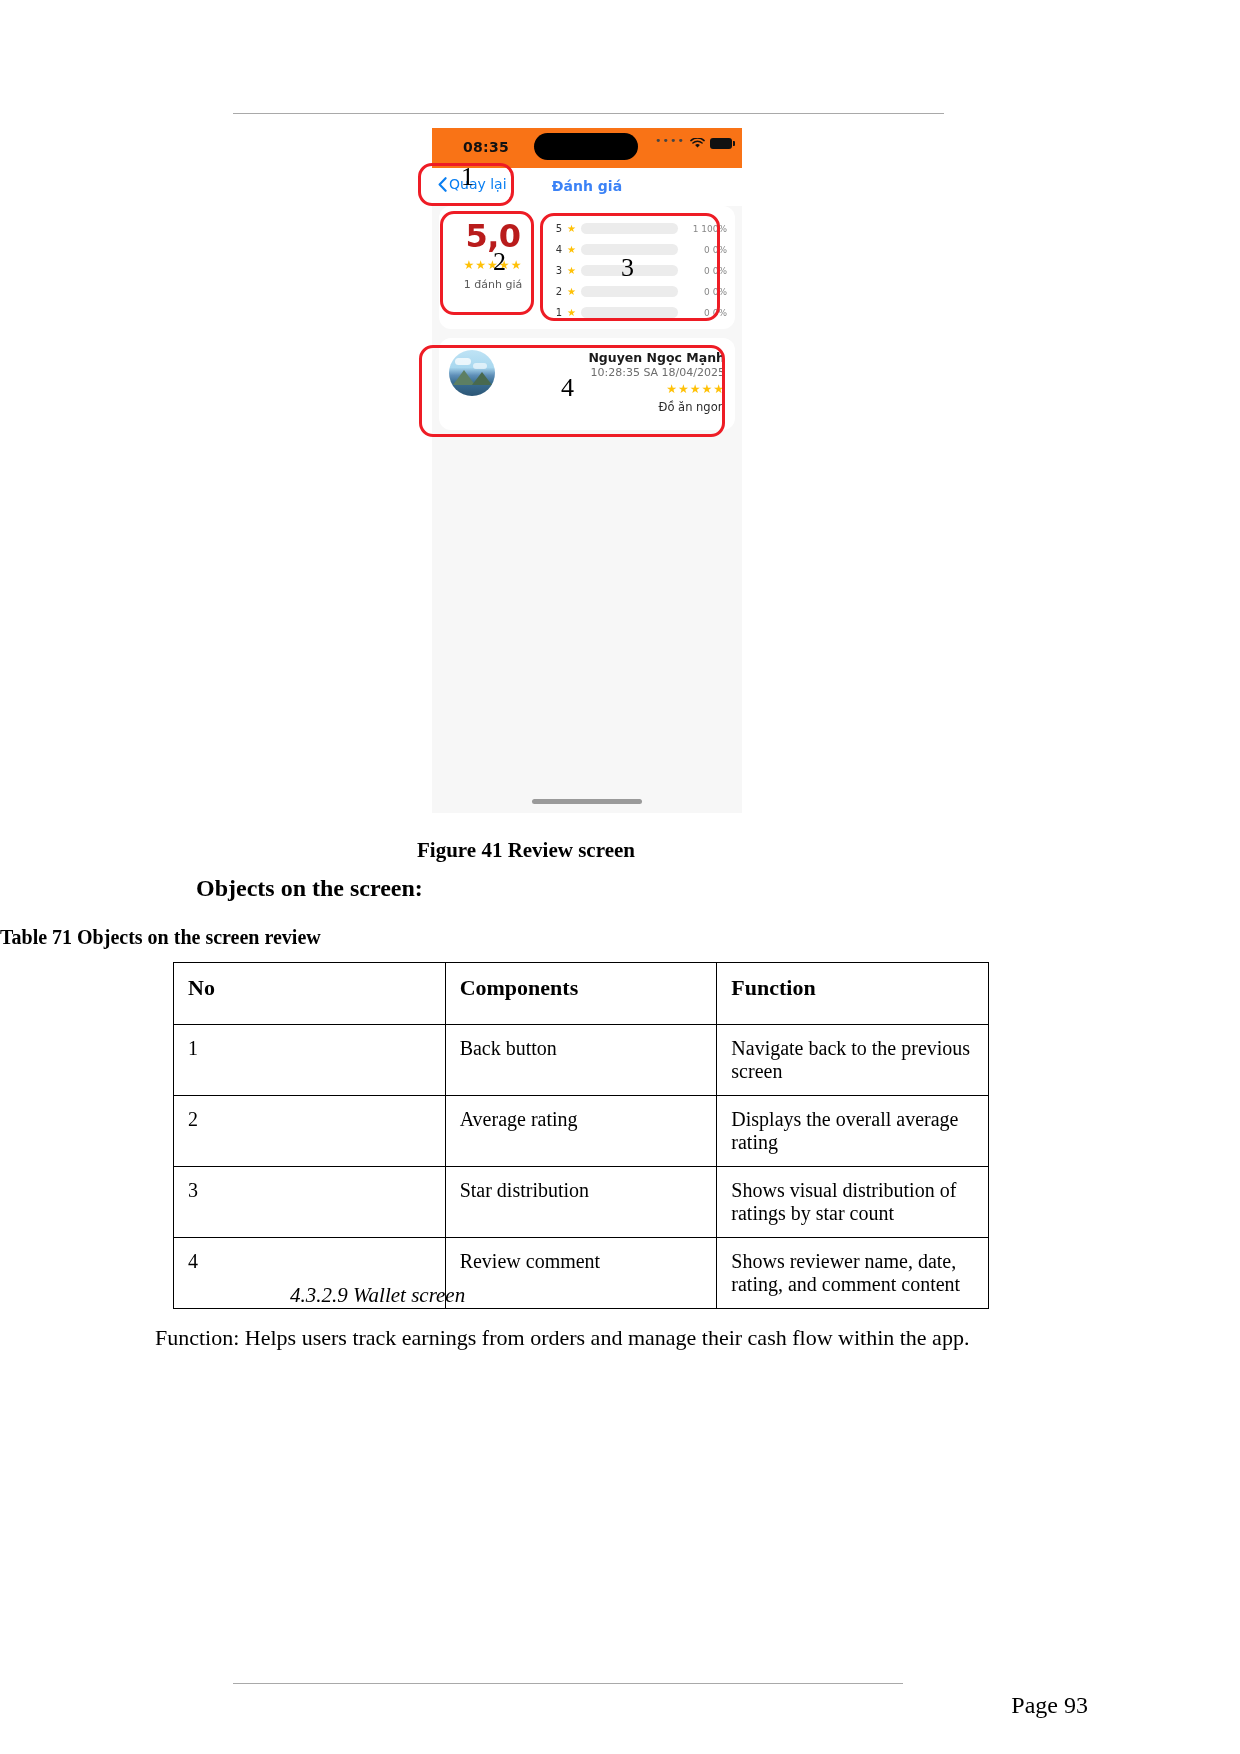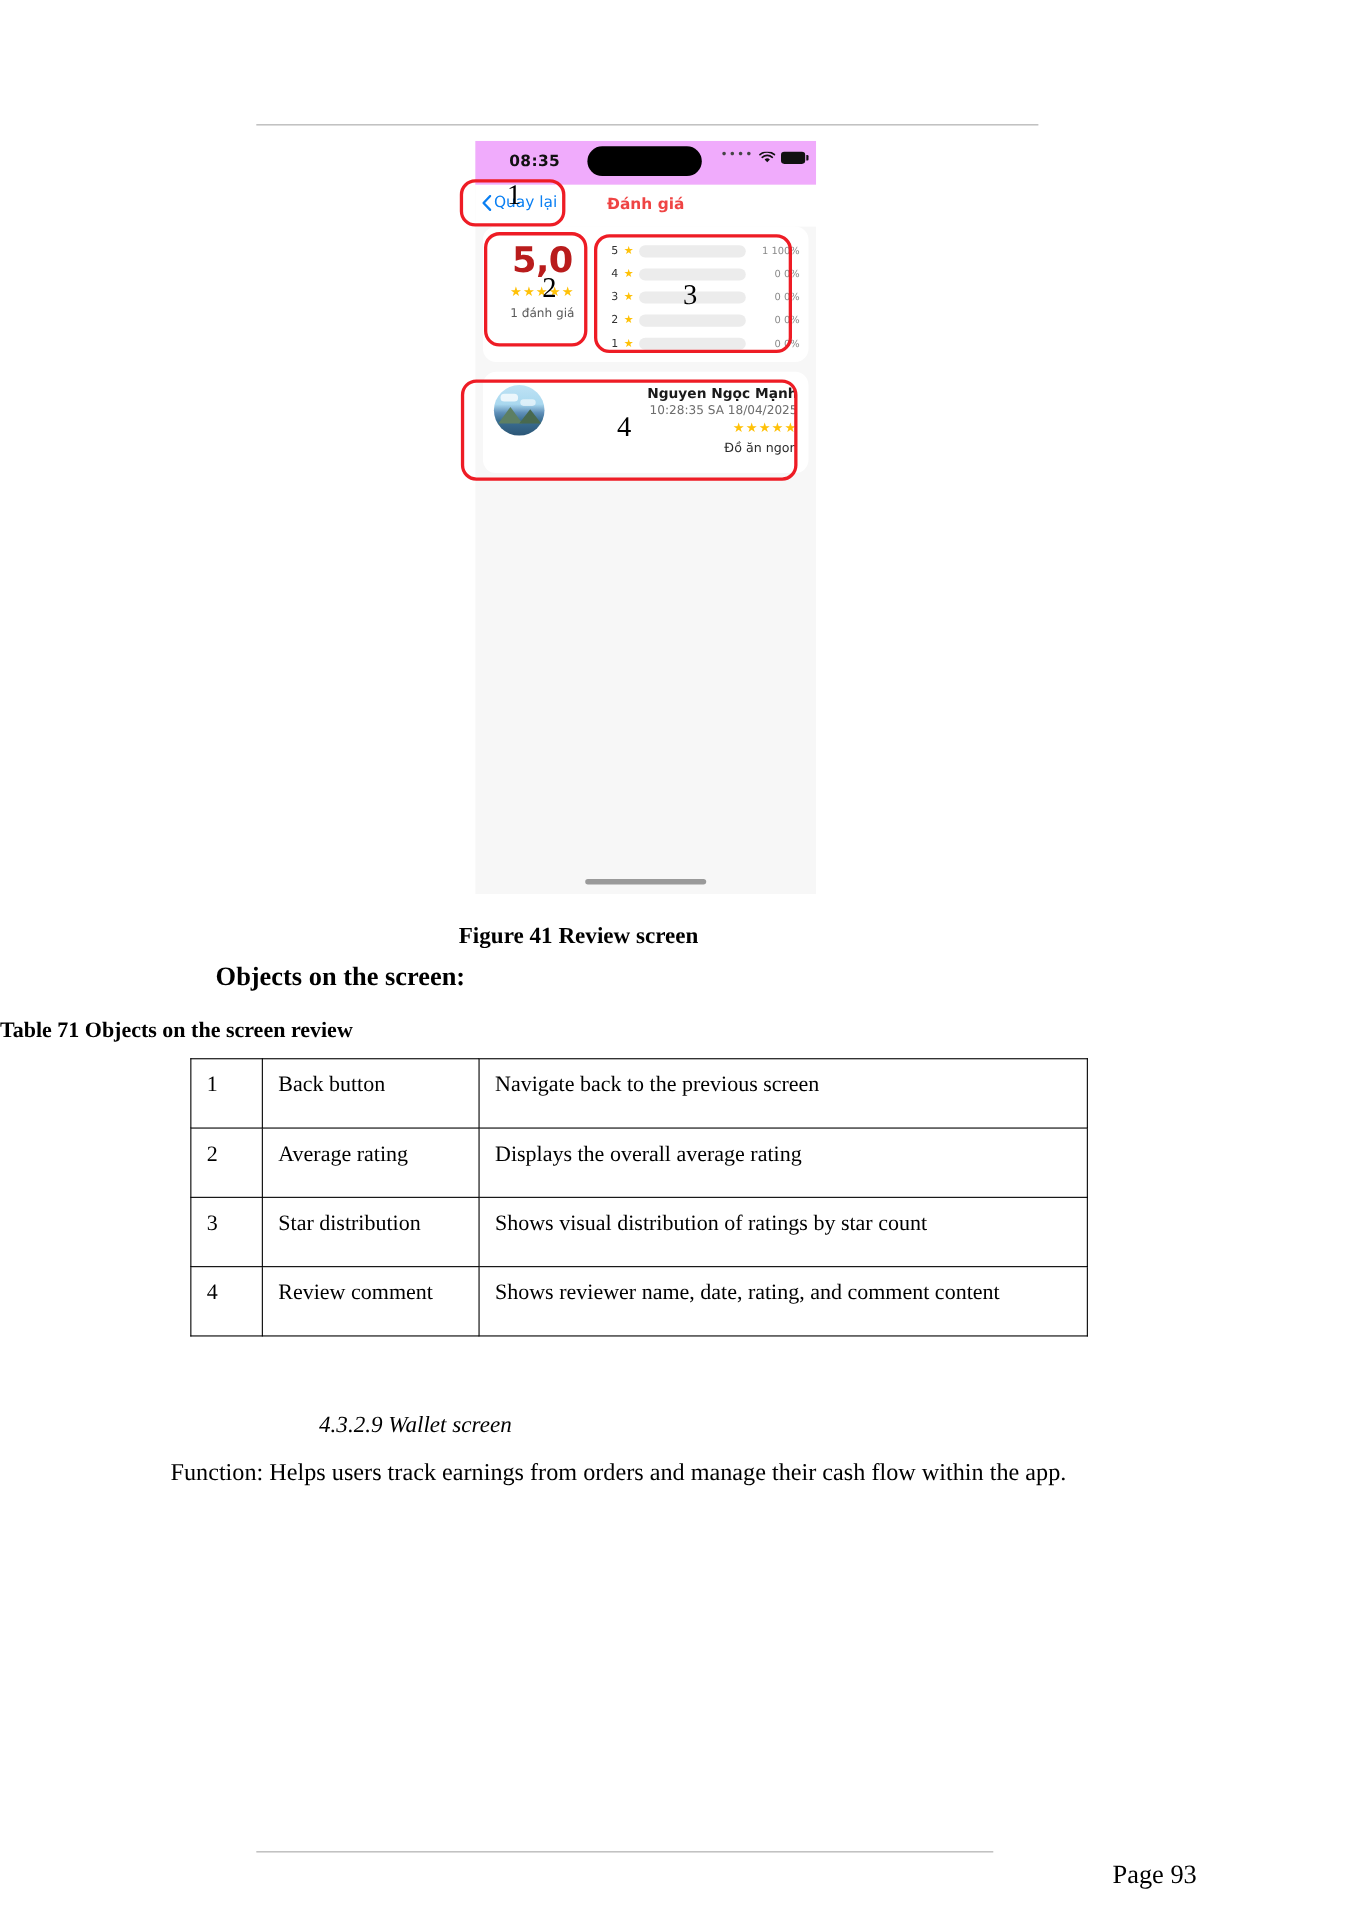--- a/index.html
+++ b/index.html
@@ -52,21 +52,21 @@
   }
   .phone-body {
     position: absolute;
     inset: 0;
     background: #f7f7f7;
   }
   .status-bar {
     position: absolute;
     left: 0; top: 0;
     width: 310px; height: 40px;
-    background: #f0abfc;
+    background: #f97316;
   }
   .status-time {
     position: absolute;
     left: 31px; top: 11px;
     font-size: 14px;
     font-weight: 700;
     color: #111;
     letter-spacing: 0.3px;
   }
   .dynamic-island {
@@ -123,21 +123,21 @@
     font-size: 14px;
   }
   .chev { display: block; }
   .nav-title {
     position: absolute;
     left: 0; top: 10px;
     width: 310px;
     text-align: center;
     font-size: 14px;
     font-weight: 700;
-    color: #ef4444;
+    color: #3b82f6;
   }
 
   .summary-card {
     position: absolute;
     left: 7px; top: 78px;
     width: 296px; height: 123px;
     background: #ffffff;
     border-radius: 12px;
     display: flex;
   }
@@ -473,20 +473,25 @@
 
   <div class="anno-box" style="left:419px; top:345px; width:306px; height:92px;"></div>
   <div class="anno-num" style="left:561px; top:375px;">4</div>
 
   <div class="fig-caption">Figure 41 Review screen</div>
   <div class="objects-heading">Objects on the screen:</div>
   <div class="table-caption">Table 71 Objects on the screen review</div>
 
   <table class="objects">
     <tbody>
+        <tr class="head">
+      <th>No</th>
+      <th>Components</th>
+      <th>Function</th>
+    </tr>
     <tr class="body-row">
       <td>1</td>
       <td>Back button</td>
       <td>Navigate back to the previous screen</td>
     </tr>
     <tr class="body-row">
       <td>2</td>
       <td>Average rating</td>
       <td>Displays the overall average rating</td>
     </tr>

